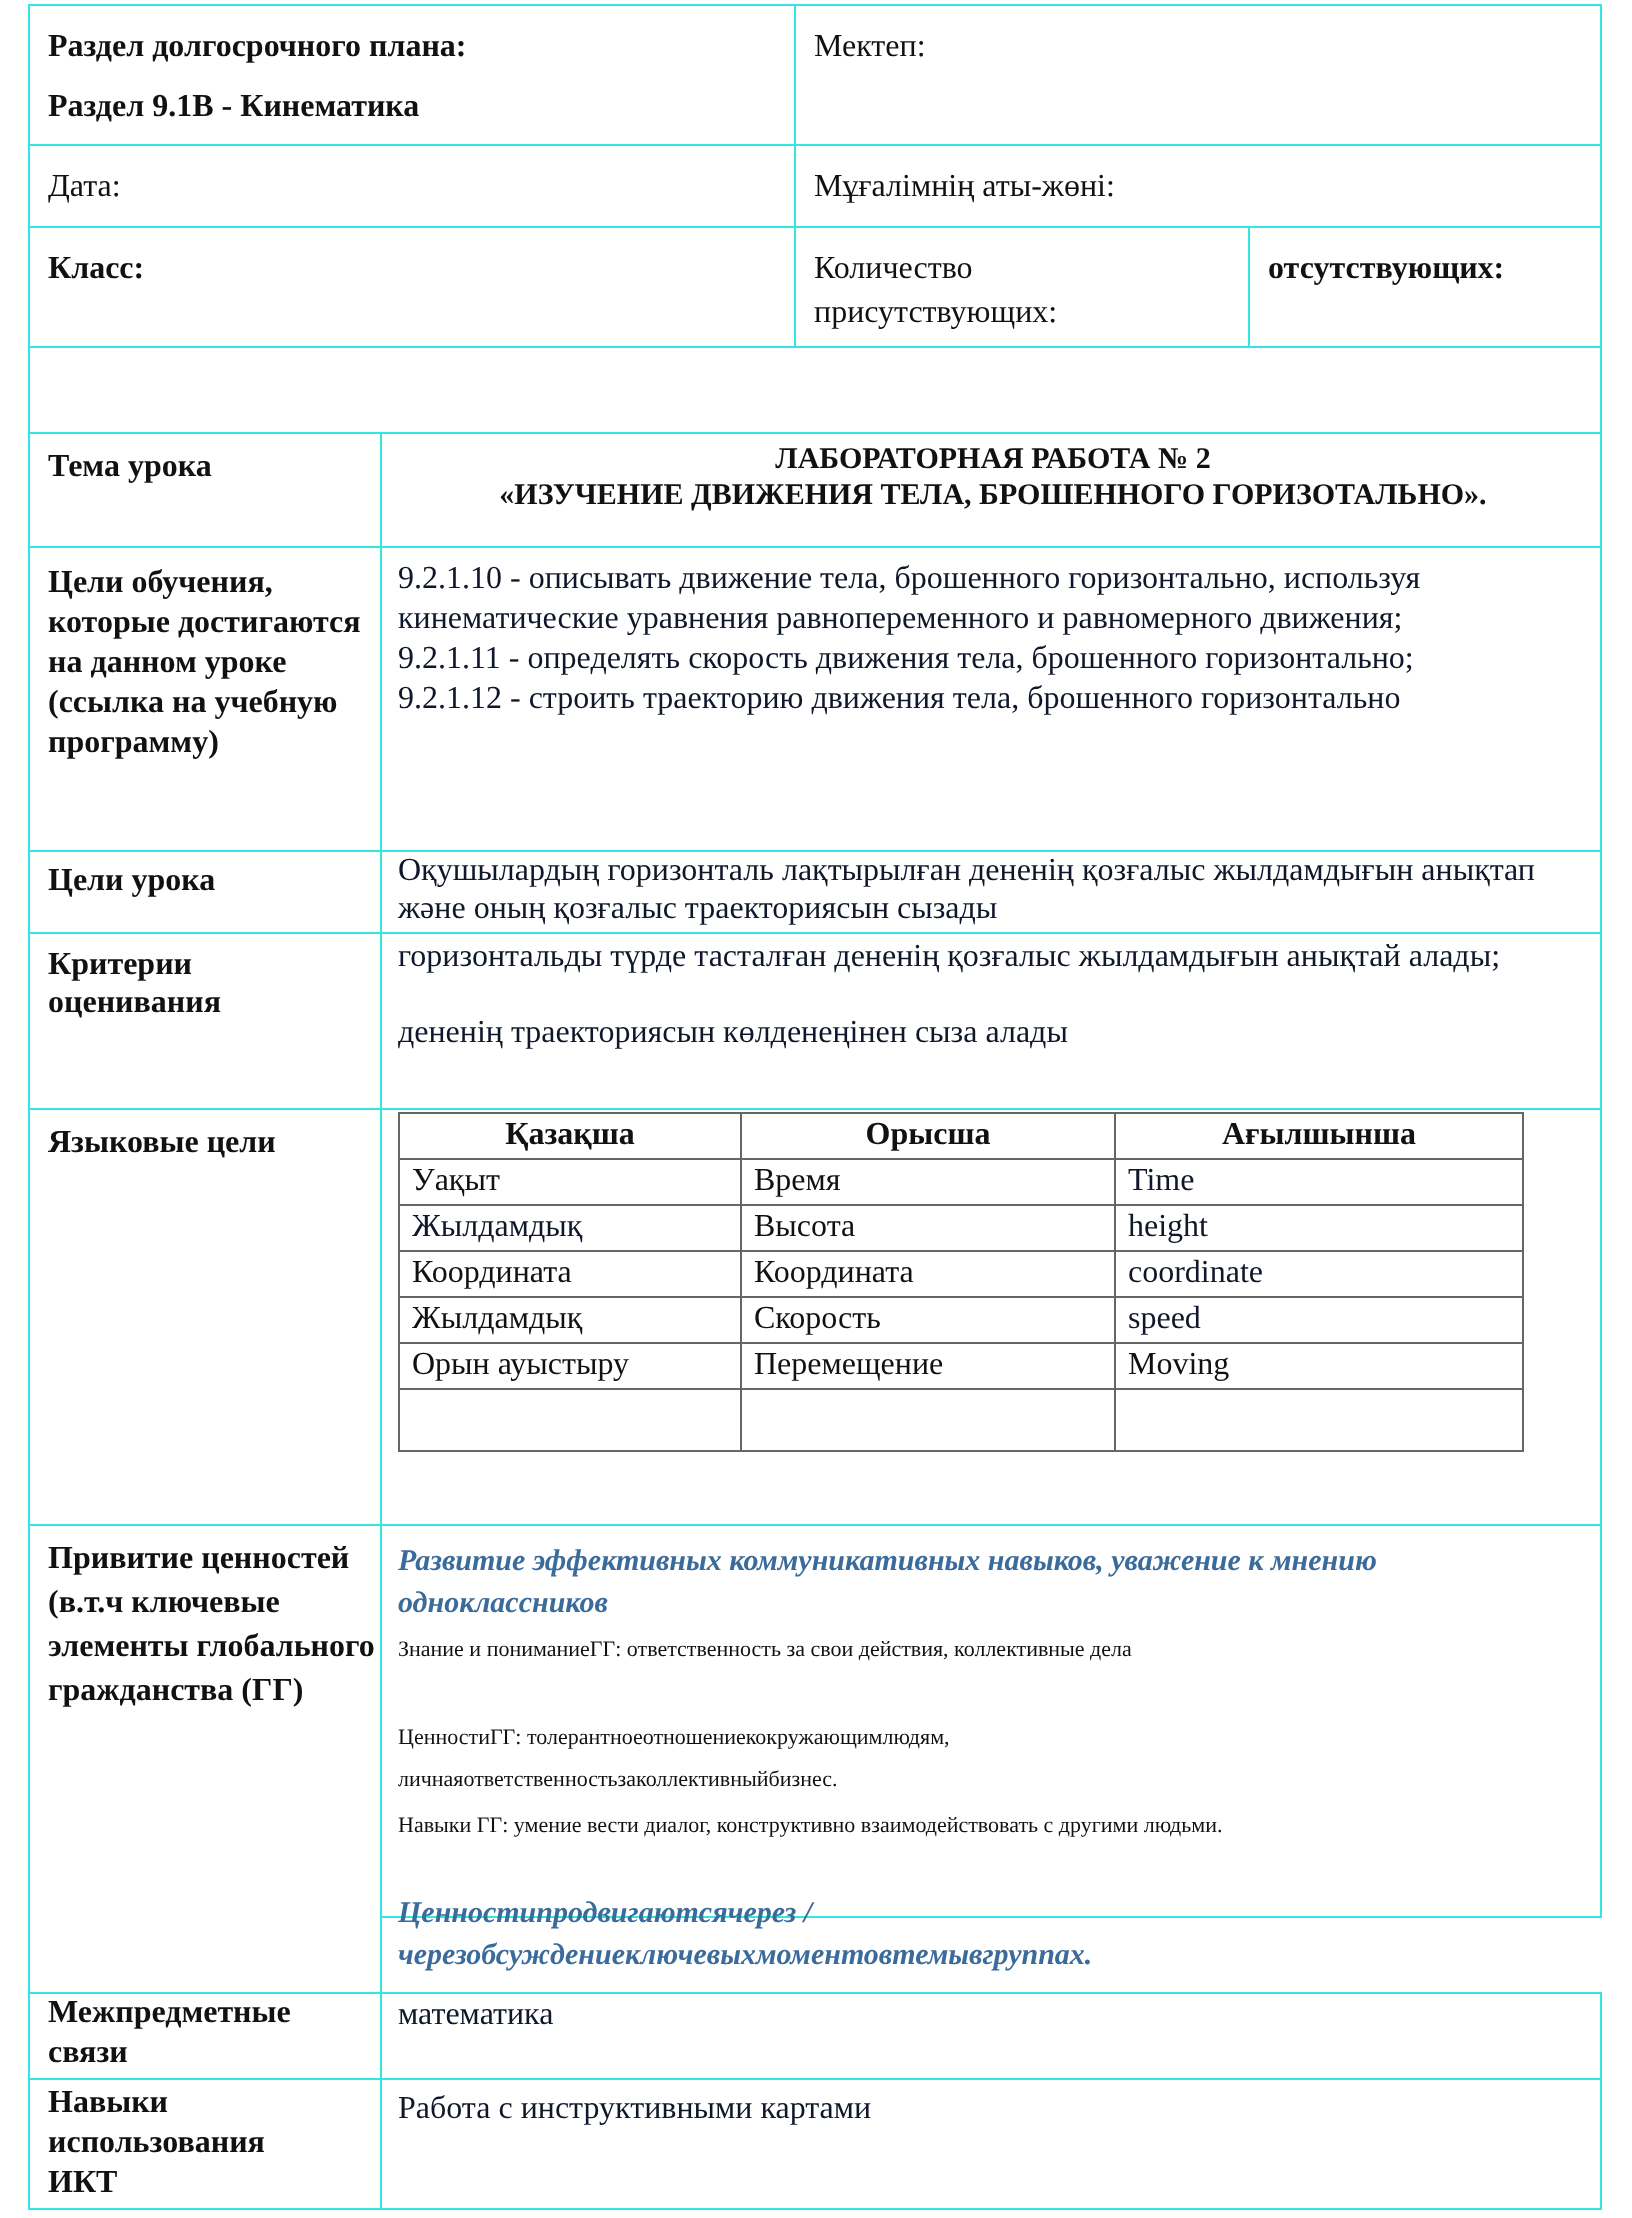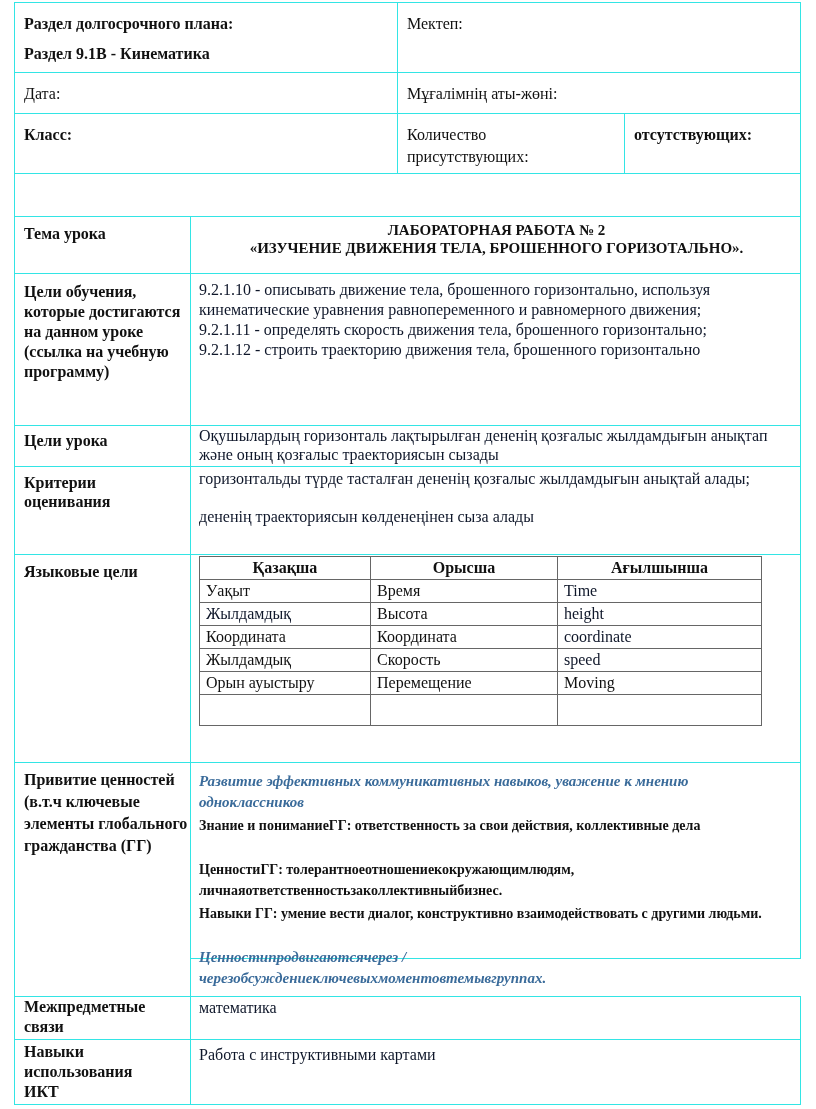--- a/index.html
+++ b/index.html
@@ -4,21 +4,21 @@
 <style>
   html, body { margin: 0; padding: 0; background: #ffffff; }
   body { width: 816px; height: 1109px; position: relative; overflow: hidden;
          font-family: "Liberation Serif", "DejaVu Serif", serif; color: #111; }
   .page { position: absolute; left: 14px; top: 2px; width: 787px; height: 1103px; }
   .cell { position: absolute; box-sizing: border-box; border: 1.5px solid #33e5e5; }
   .t { position: absolute; font-size: 16px; line-height: 22px; }
   .b { font-weight: bold; }
   .gray { color: #0f172a; }
   .blue-i { color: #3a6b9a; font-style: italic; font-weight: bold; font-size: 15px; line-height: 21px; }
-  .bold15 { font-weight: bold; font-size: 14px; line-height: 21px; }
+  .bold15 { font-weight: normal; font-size: 11px; line-height: 21px; }
   .center { text-align: center; }
   table.vocab { position: absolute; left: 199px; top: 556px; width: 563px; height: 164px;
                 border-collapse: collapse; font-size: 16px; }
   table.vocab td, table.vocab th { border: 1.2px solid #666; padding: 0 6px; height: 22px; line-height: 20px; text-align: left; }
   table.vocab th { text-align: center; font-weight: bold; }
   table.vocab tr.empty td { height: 30px; }
 </style>
 </head>
 <body>
 

